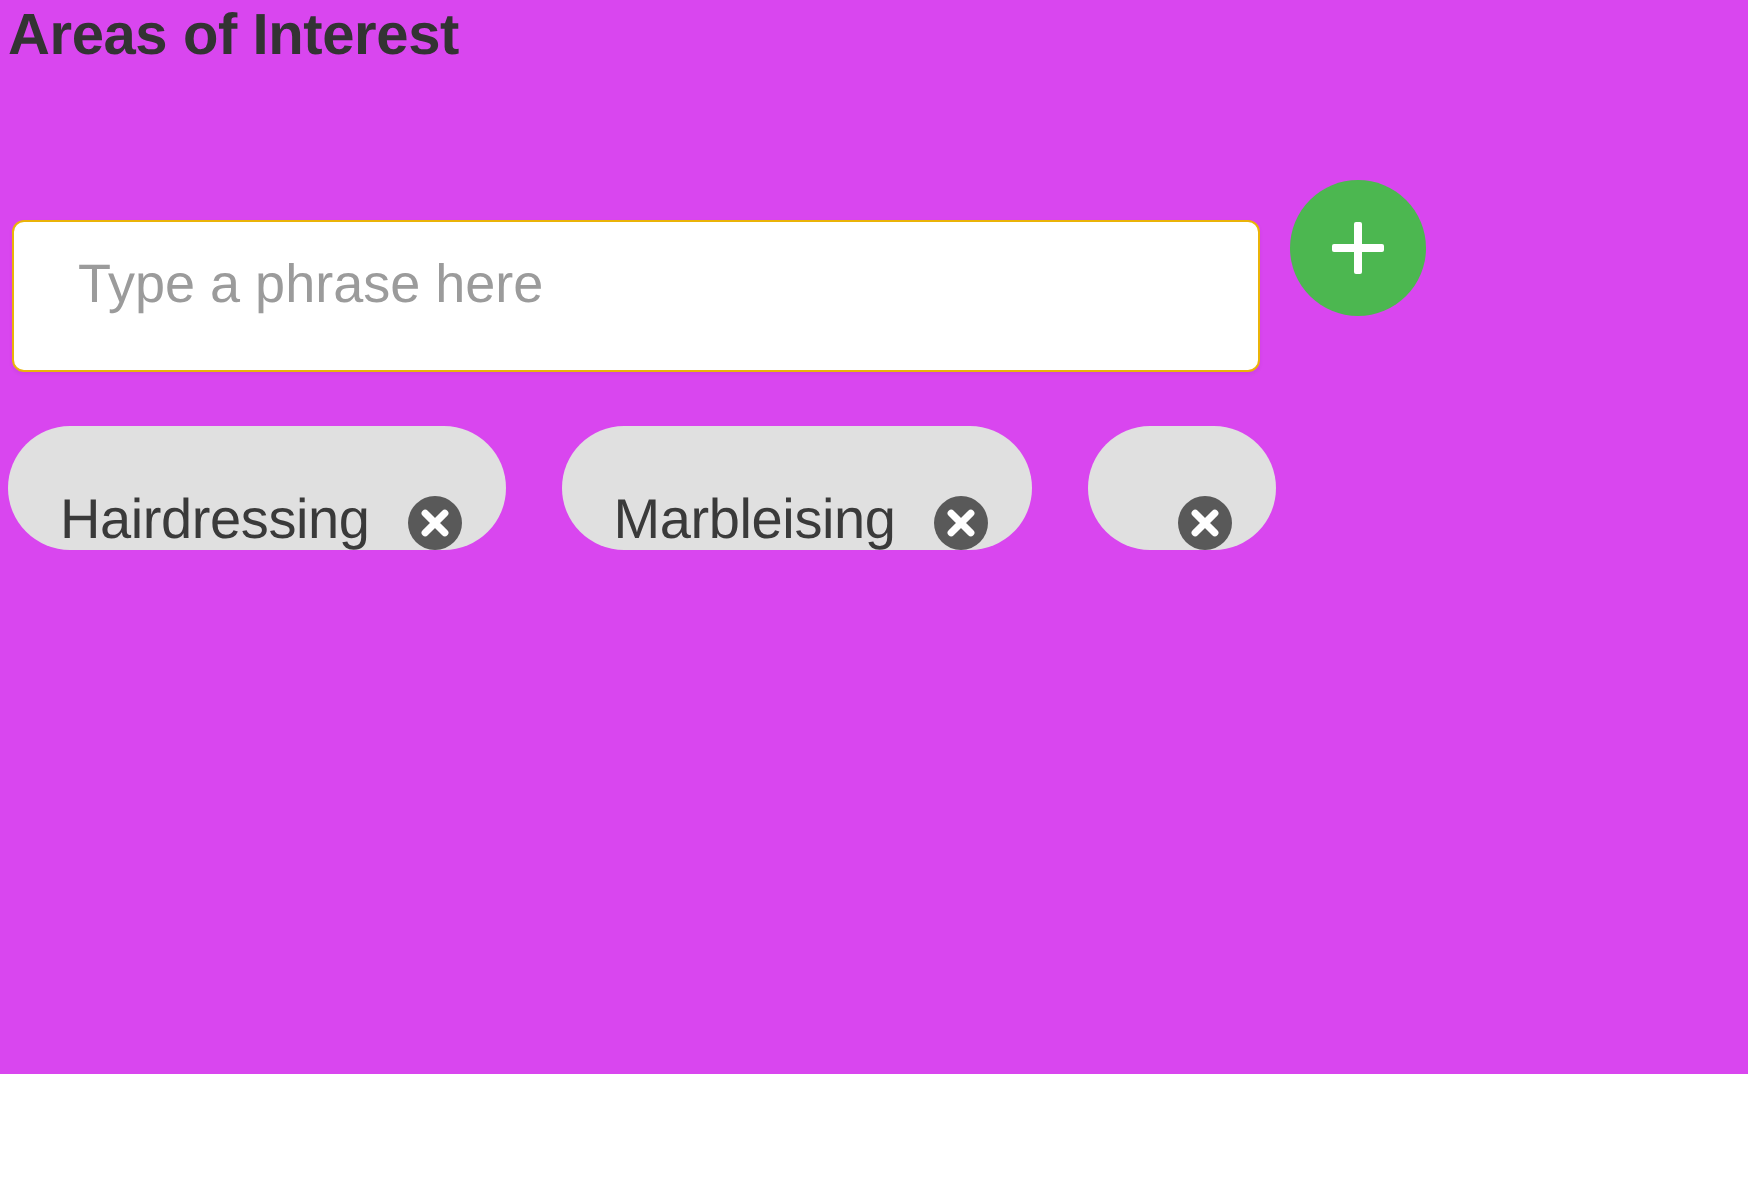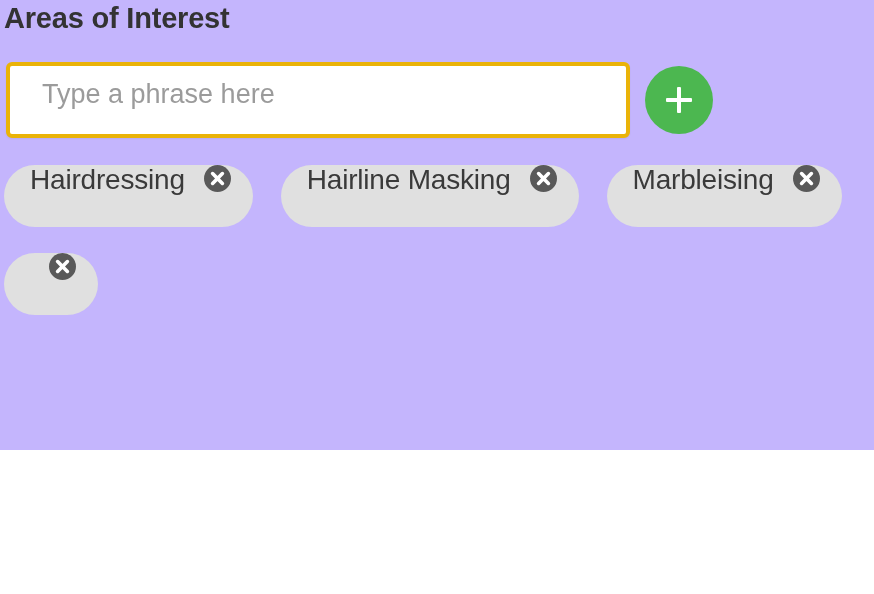--- a/index.html
+++ b/index.html
@@ -10,24 +10,24 @@
   body {
     width: 874px;
     height: 594px;
     overflow: hidden;
     font-family: "Liberation Sans", sans-serif;
     -webkit-font-smoothing: antialiased;
   }
   .panel {
     position: relative;
     width: 874px;
-    height: 450px;
+    height: 537px;
     box-sizing: border-box;
     padding: 0 0 0 2px;
-    background: #c4b5fd;
+    background: #d946ef;
   }
   .section-title {
     margin: 0;
     padding: 0 0 0 2px;
     font-size: 29px;
     line-height: 36px;
     font-weight: bold;
     color: #333333;
     letter-spacing: -0.2px;
   }
@@ -44,29 +44,30 @@
   .entry-row {
     display: flex;
     align-items: center;
     margin-top: 26px;
     padding-left: 4px;
   }
   .phrase-input {
     width: 624px;
     height: 76px;
     box-sizing: border-box;
-    border: 4px solid #eab308;
+    border: 1px solid #eab308;
     border-radius: 6px;
     background: #ffffff;
     box-shadow: 0 1px 2px rgba(0,0,0,0.06);
     font-family: "Liberation Sans", sans-serif;
     font-size: 27px;
     color: #3a3a3a;
     padding: 0 18px 12px 32px;
     outline: none;
+    margin-top: 48px;
   }
   .phrase-input::placeholder {
     color: #9b9b9b;
     opacity: 1;
     font-size: 27px;
   }
   .add-button {
     width: 68px;
     height: 68px;
     margin-left: 15px;
@@ -108,21 +109,21 @@
     display: flex;
     flex-wrap: wrap;
     align-content: flex-start;
     margin-top: 27px;
     padding-left: 2px;
     width: 872px;
     gap: 26px 28px;
   }
   .tag-chip {
     display: flex;
-    align-items: flex-start;
+    align-items: flex-end;
     height: 62px;
     box-sizing: border-box;
     padding: 0 22px 0 26px;
     background: #e0e0e0;
     border-radius: 31px;
     cursor: default;
   }
   .tag-label {
     font-size: 28px;
     line-height: 30px;
@@ -164,28 +165,20 @@
   <div class="tag-list">
   <div class="tag-chip">
         <span class="tag-label">Hairdressing</span>
         <span class="tag-remove">
           <svg width="27" height="27" viewBox="0 0 27 27" aria-hidden="true">
             <path d="M8.6 8.6 L18.4 18.4 M18.4 8.6 L8.6 18.4" stroke="#ffffff" stroke-width="3.6" stroke-linecap="round"></path>
           </svg>
         </span>
       </div>
       <div class="tag-chip">
-        <span class="tag-label">Hairline Masking</span>
-        <span class="tag-remove">
-          <svg width="27" height="27" viewBox="0 0 27 27" aria-hidden="true">
-            <path d="M8.6 8.6 L18.4 18.4 M18.4 8.6 L8.6 18.4" stroke="#ffffff" stroke-width="3.6" stroke-linecap="round"></path>
-          </svg>
-        </span>
-      </div>
-      <div class="tag-chip">
         <span class="tag-label">Marbleising</span>
         <span class="tag-remove">
           <svg width="27" height="27" viewBox="0 0 27 27" aria-hidden="true">
             <path d="M8.6 8.6 L18.4 18.4 M18.4 8.6 L8.6 18.4" stroke="#ffffff" stroke-width="3.6" stroke-linecap="round"></path>
           </svg>
         </span>
       </div>
       <div class="tag-chip">
         <span class="tag-remove">
           <svg width="27" height="27" viewBox="0 0 27 27" aria-hidden="true">

